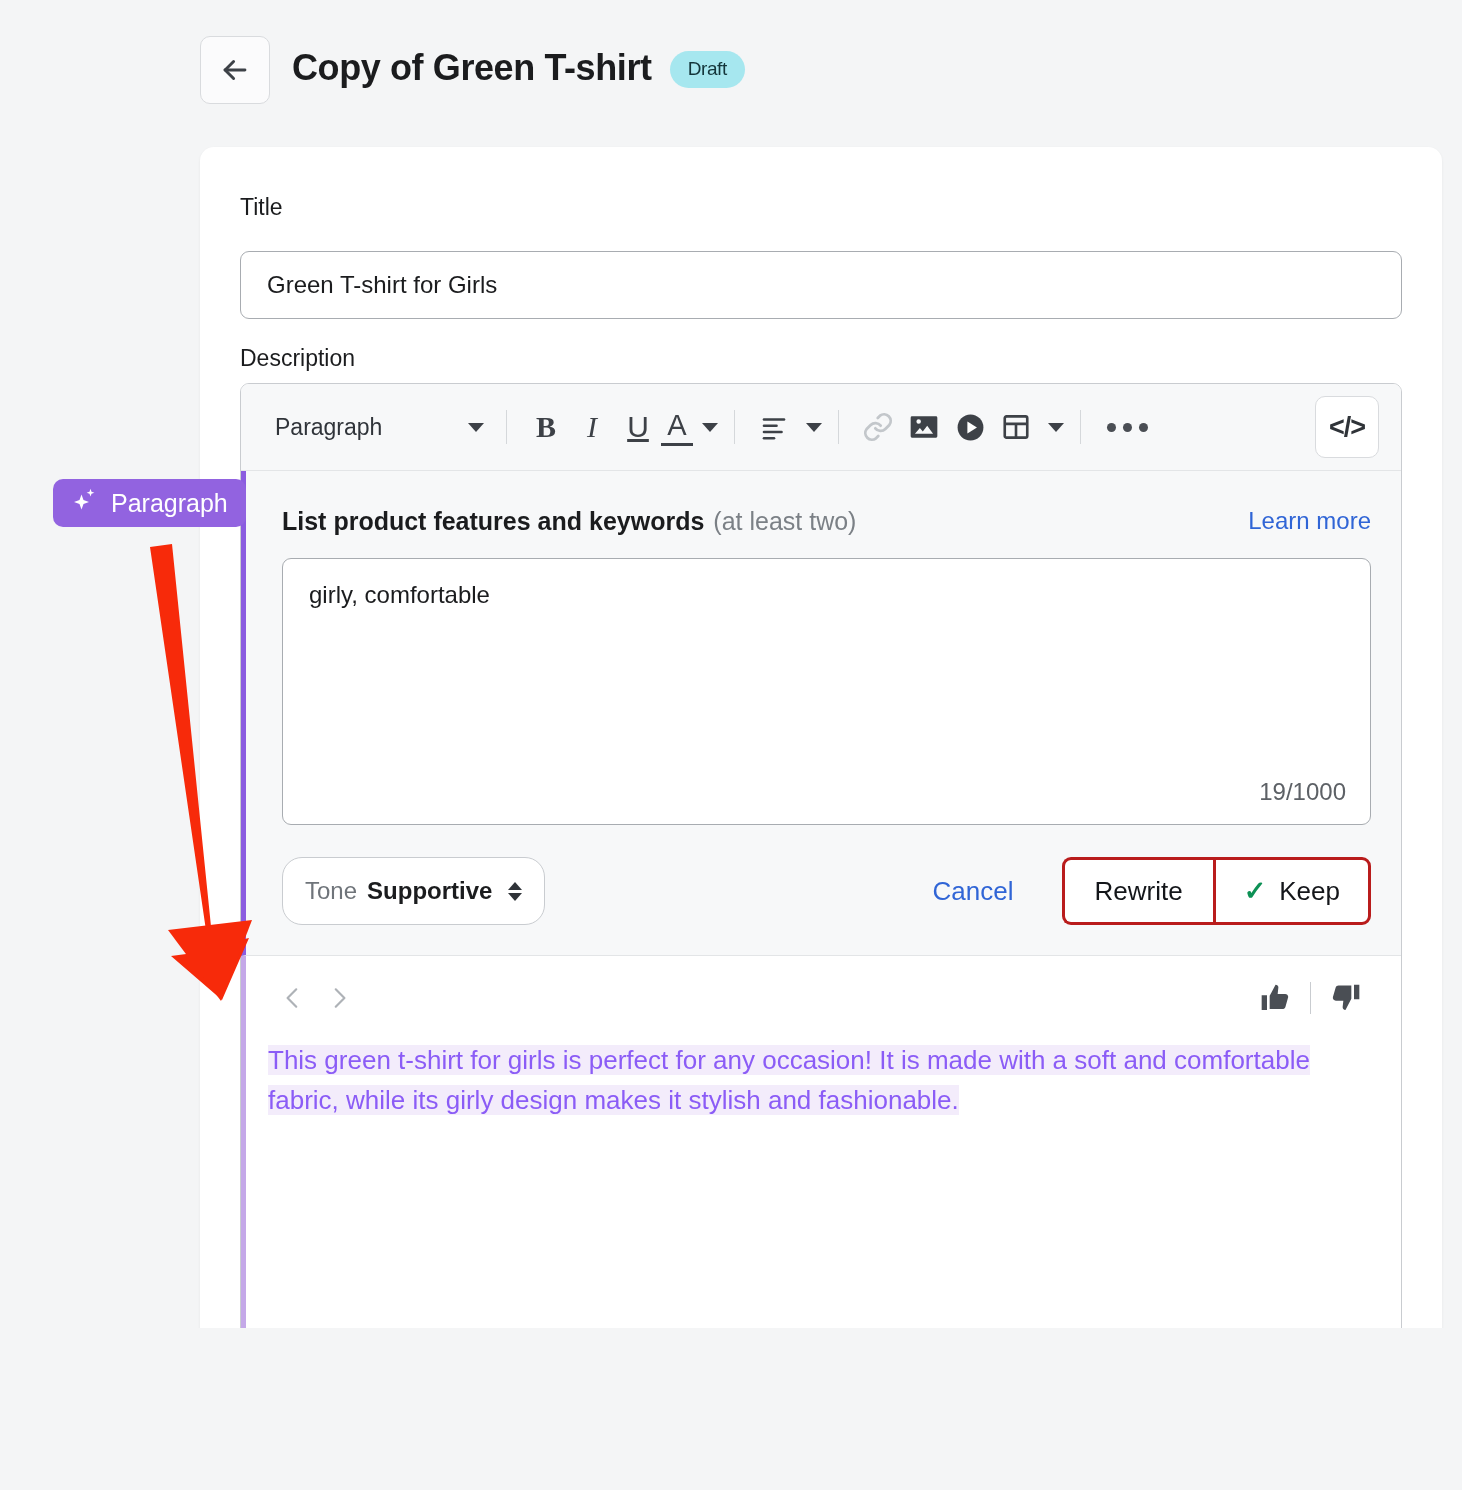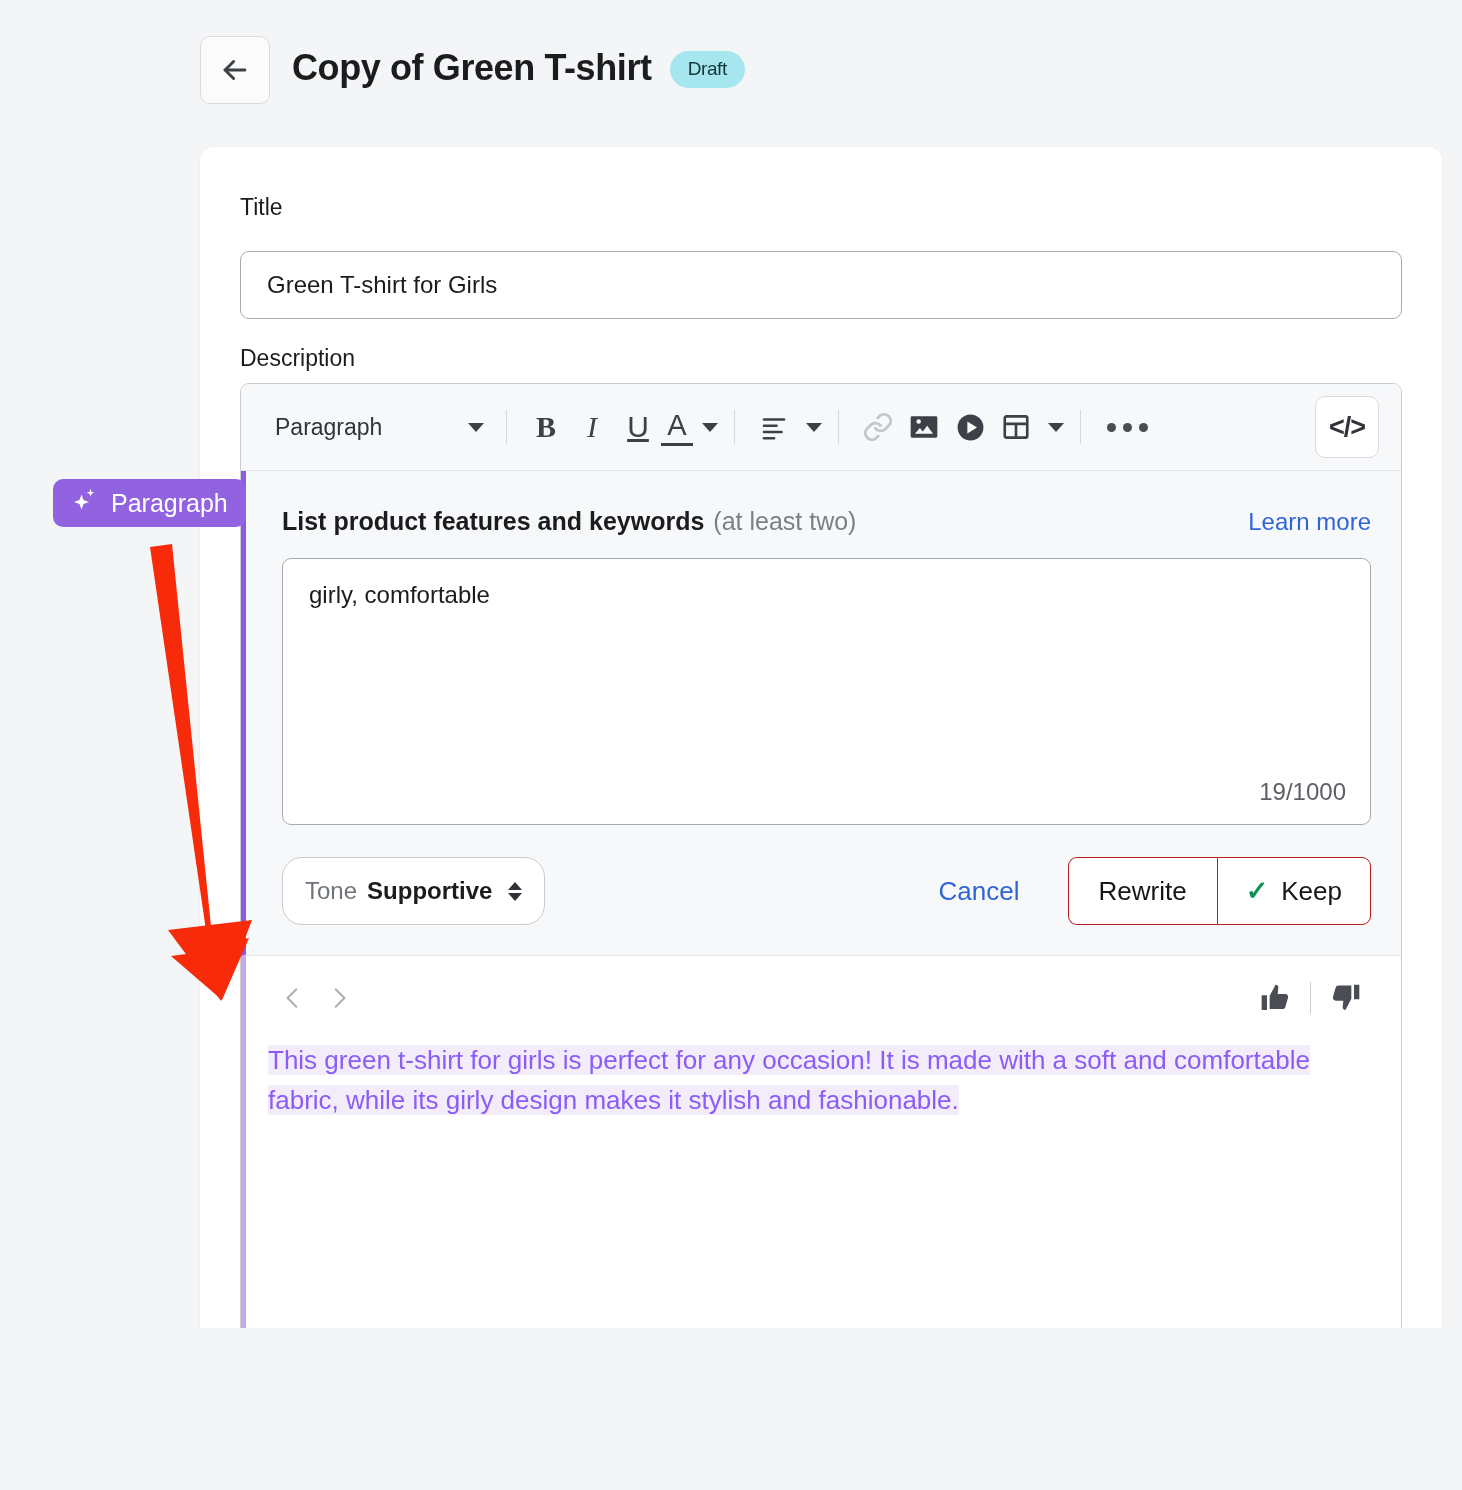--- a/index.html
+++ b/index.html
@@ -122,21 +122,21 @@
 
   
   .aw-panel {
     position: relative;
     background: #f7f8f9;
     border-bottom: 1px solid #e3e5e7;
     padding: 36px 30px 30px 36px;
     border-left: 5px solid #8b5ce0;
   }
   .aw-head {
-    display: flex; align-items: center;
+    display: flex; align-items: flex-start;
     margin-bottom: 22px;
   }
   .aw-prompt { font-size: 25px; color: #1b1c1e; font-weight: bold; }
   .aw-prompt .hint { color: #7b8086; font-weight: normal; margin-left: 9px; }
   .aw-learn {
     margin-left: auto; font-size: 24px; color: #3065d6;
     cursor: pointer; text-decoration: none;
   }
   .aw-textarea-wrap {
     position: relative;
@@ -172,21 +172,21 @@
   .stepper i.up   { border-bottom: 8px solid #2f3338; }
   .stepper i.down { border-top: 8px solid #2f3338; }
 
   .aw-right { margin-left: auto; display: flex; align-items: center; }
   .cancel-link {
     font-size: 26px; color: #3065d6; cursor: pointer; margin-right: 48px;
   }
   .btn-group { display: flex; }
   .btn {
     height: 68px; background: #fff;
-    border: 1px solid #b91c1c;
+    border: 3px solid #b91c1c;
     font-size: 26px; color: #14161a;
     display: flex; align-items: center; justify-content: center;
     cursor: pointer; padding: 0 30px;
     font-family: "Liberation Sans", sans-serif;
   }
   .btn-rewrite { border-radius: 9px 0 0 9px; border-right: none; }
   .btn-keep { border-radius: 0 9px 9px 0; gap: 13px; padding: 0 28px; }
   .check { color: #0d9155; font-size: 27px; font-weight: bold; }
 
   

